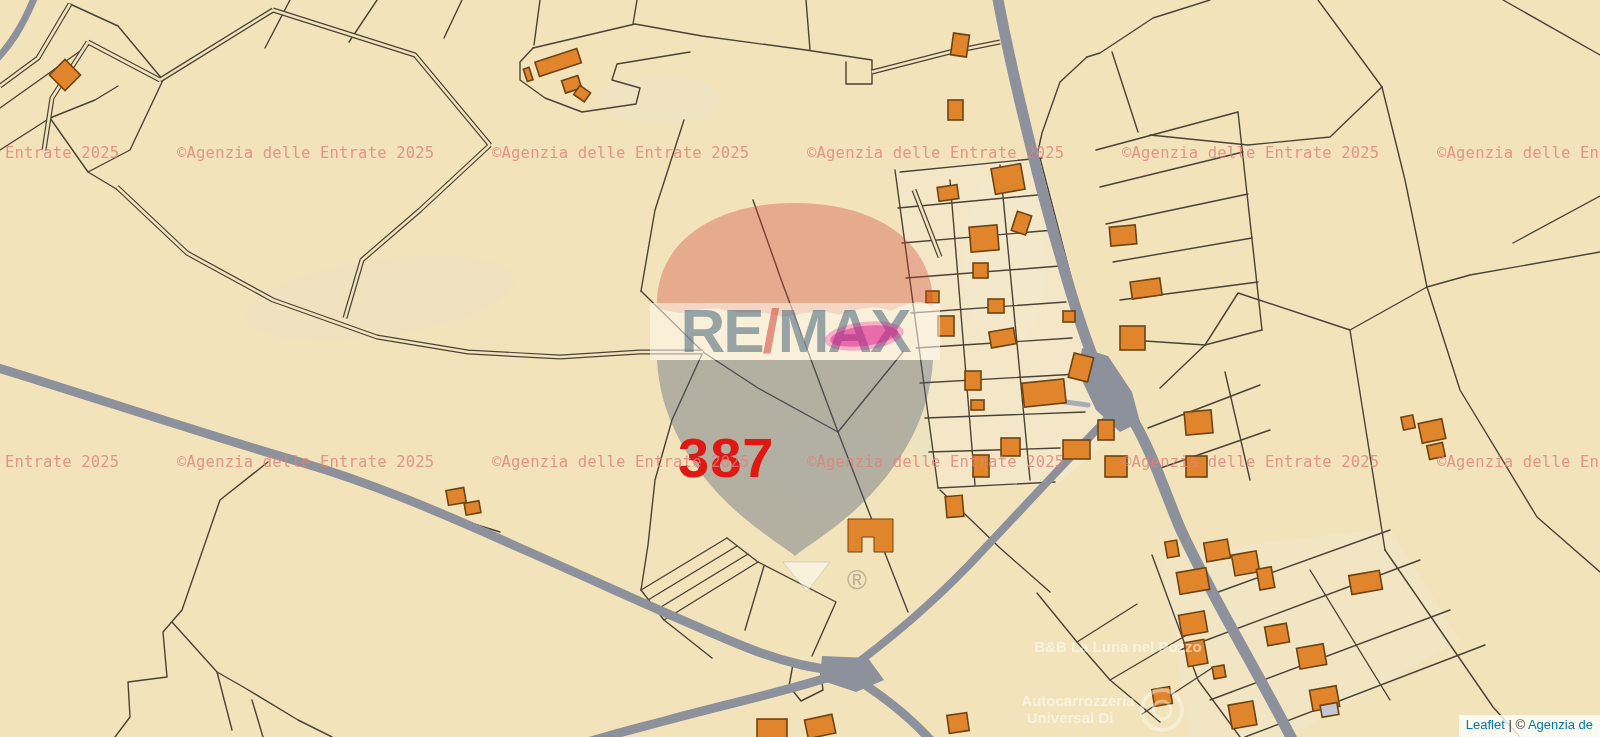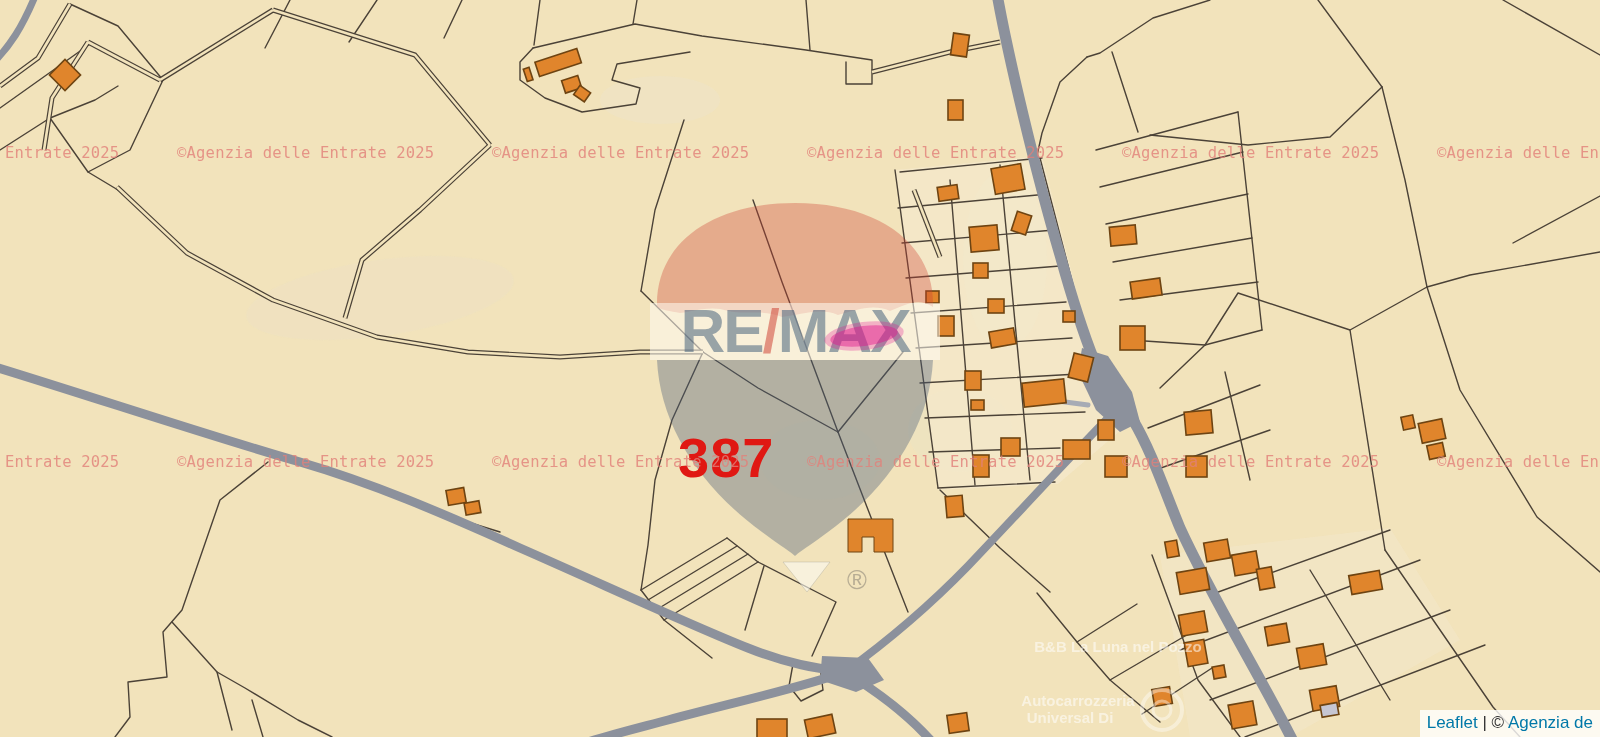--- a/index.html
+++ b/index.html
@@ -9,21 +9,21 @@
   .plines path{fill:none;stroke-width:1.4;stroke-linejoin:round;stroke-linecap:round;}
   .track-outer path{fill:none;stroke:#4b4237;stroke-width:5;stroke-linejoin:round;}
   .track-inner path{fill:none;stroke:#f2e3bb;stroke-width:2.6;stroke-linejoin:round;}
   .roads path{fill:none;stroke-linecap:round;stroke-linejoin:round;}
   .bld rect{stroke-width:1.6;}
   .wm{font-family:"DejaVu Sans Mono",monospace;font-size:15.5px;opacity:.8;letter-spacing:.2px;}
   .poi{fill:#ffffff;opacity:.55;font-weight:bold;font-size:15px;text-anchor:middle;}
   .parcelnum{font-weight:bold;font-size:56px;letter-spacing:1px;}
   .balloon-word{font-weight:bold;font-size:62px;letter-spacing:-2px;text-anchor:middle;}
   .attribution{position:absolute;right:0;bottom:0;background:rgba(255,255,255,.8);
-      padding:2px 7px 4px 7px;font-size:17px;color:#333;white-space:nowrap;line-height:1.25;}
+      padding:2px 7px 4px 7px;font-size:13px;color:#333;white-space:nowrap;line-height:1.25;}
   .attribution a{color:#0078A8;text-decoration:none;cursor:pointer;}
 </style>
 </head>
 <body>
 
 <div class="stage">
 <svg width="1600" height="737" viewBox="0 0 1600 737" xmlns="http://www.w3.org/2000/svg">
 
   <rect x="0" y="0" width="1600" height="737" fill="#f2e3bb"></rect>
 

